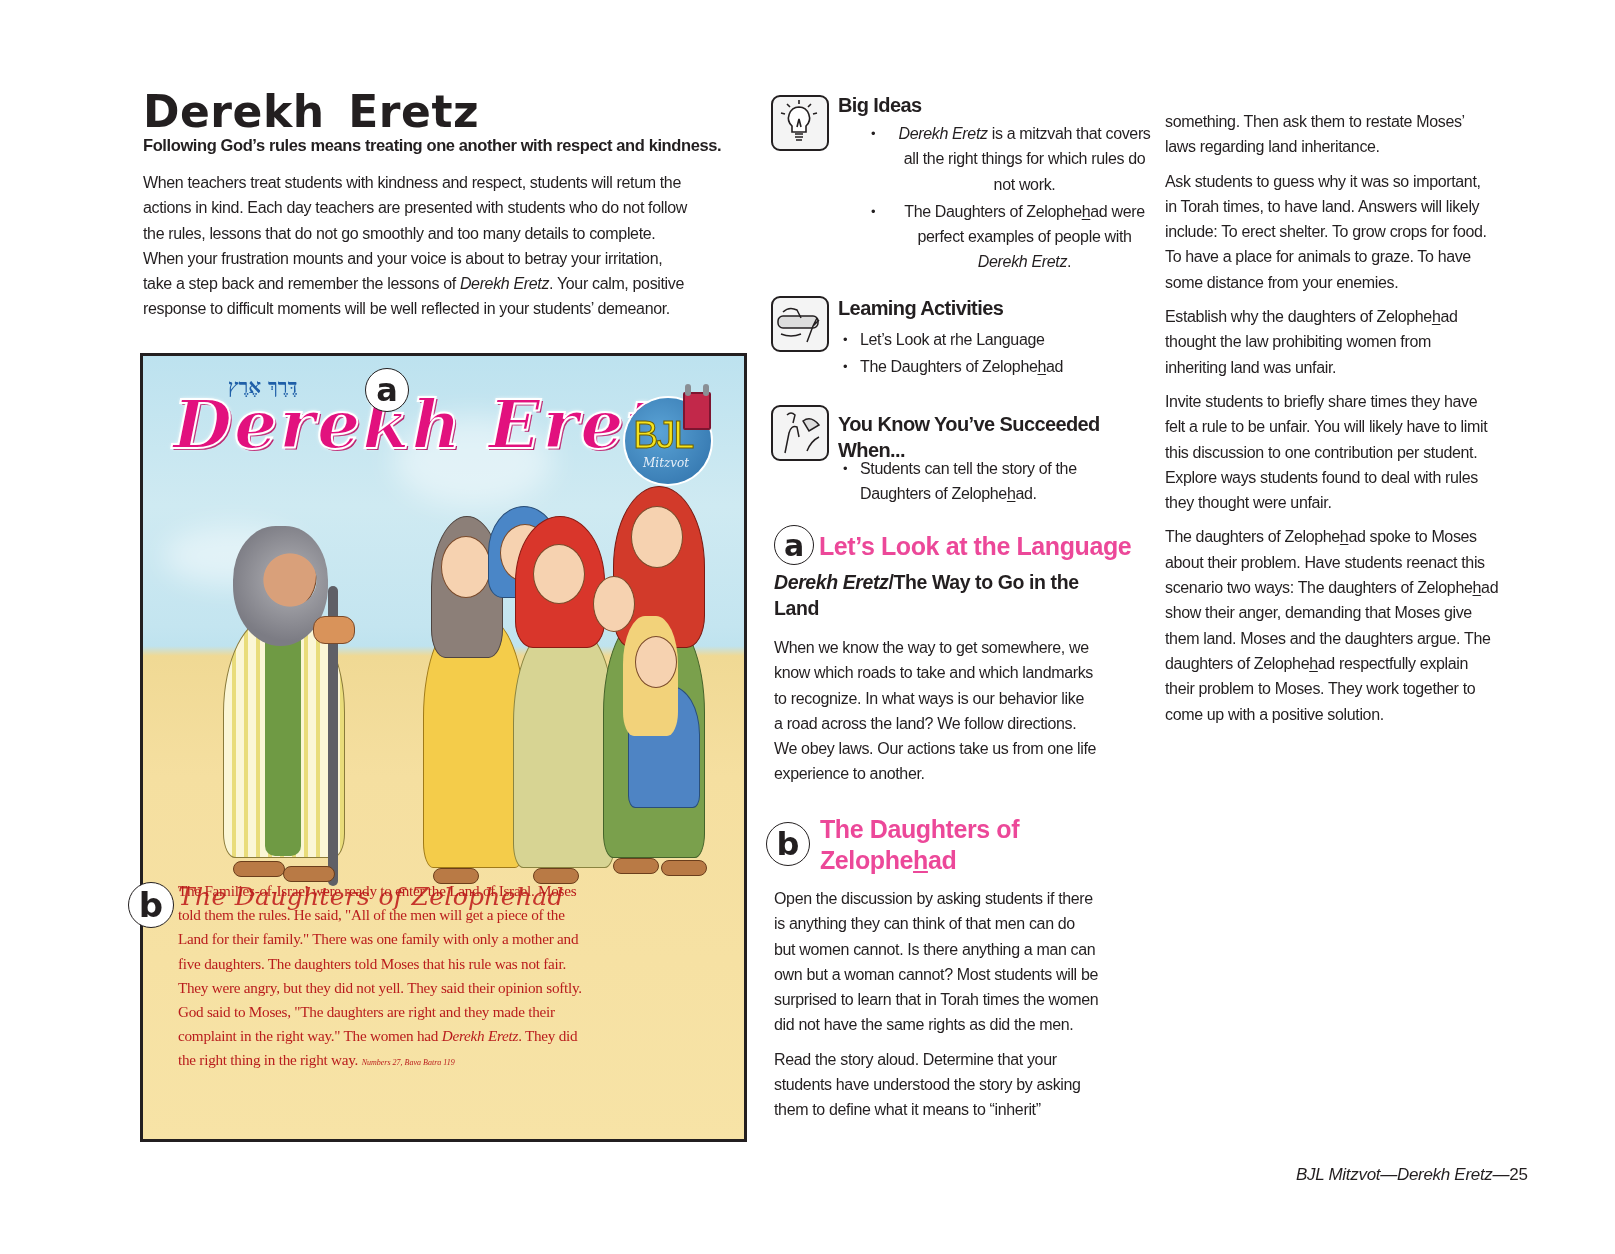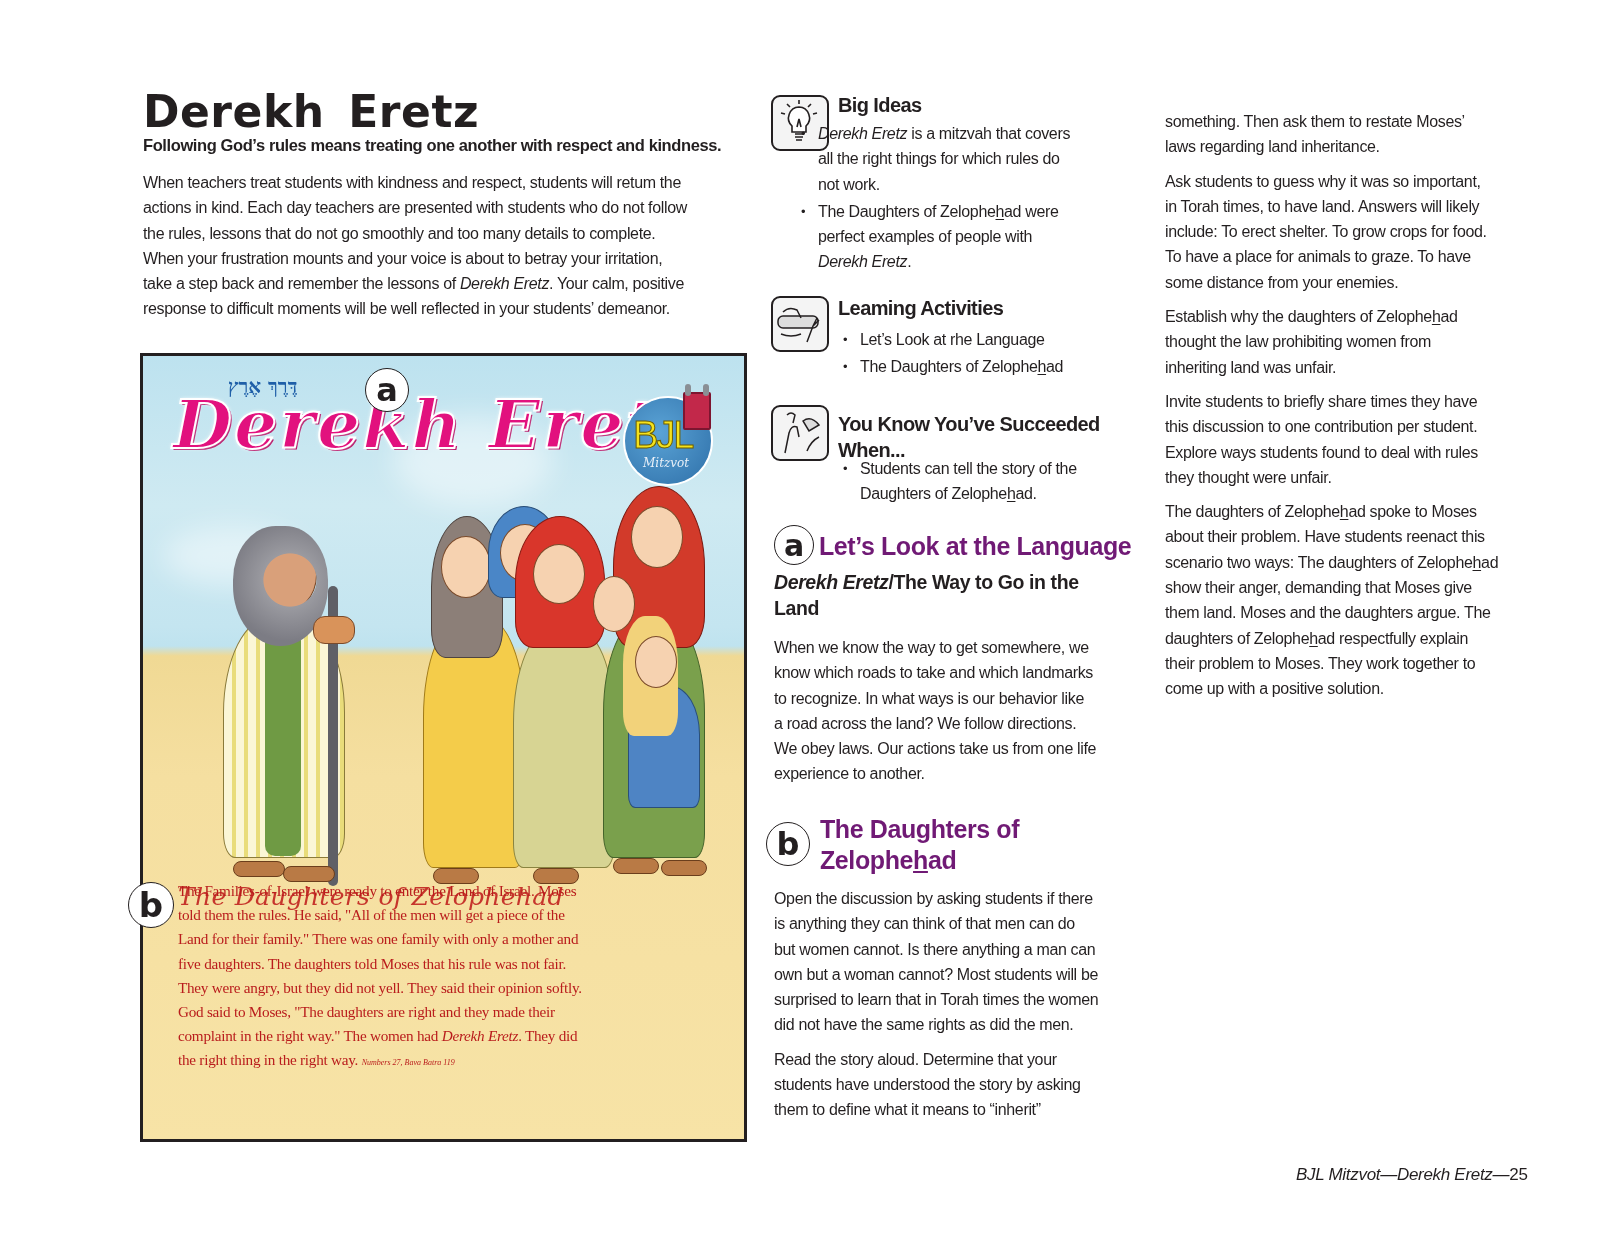--- a/index.html
+++ b/index.html
@@ -46,21 +46,21 @@
   #caption-title { left:178px; top:882px; font-family:"DejaVu Serif", serif; font-style:italic; font-size:25px; color:#c6352c; letter-spacing:0.3px; z-index:3; }
   #caption-text { left:178px; top:879px; width:560px; font-family:Liberation Serif, serif; font-size:15.2px; line-height:24.2px; color:#b91c1c; letter-spacing:-0.25px; z-index:3; }
   #caption-text .source { font-size:8px; font-style:italic; letter-spacing:0; }
 
   
   .icon-box { position:absolute; width:58px; height:56px; border:2.5px solid #231f20; border-radius:9px; box-sizing:border-box; background:#f4f4f4; }
   .sec-head { position:absolute; font-family:"Liberation Sans", sans-serif; font-weight:bold; font-size:20px; letter-spacing:-0.6px; color:#231f20; line-height:26px; }
   .bullets { position:absolute; margin:0; padding:0; list-style:none; }
   .bullets li { position:relative; padding-left:17px; }
   .bullets li::before { content:"•"; position:absolute; left:0; top:0; font-size:13px; }
-  .big-head { position:absolute; font-family:"Liberation Sans", sans-serif; font-weight:bold; font-size:25px; letter-spacing:-0.4px; color:#701a75; line-height:31px; }
+  .big-head { position:absolute; font-family:"Liberation Sans", sans-serif; font-weight:bold; font-size:25px; letter-spacing:-0.4px; color:#ec4899; line-height:31px; }
   .sub-head { position:absolute; font-family:"Liberation Sans", sans-serif; font-weight:bold; font-size:19.5px; letter-spacing:-0.4px; color:#231f20; line-height:26px; }
   .col-marker { width:40px; height:40px; font-size:30px; }
 
   #footer { left:1296px; top:1165px; font-family:"Liberation Sans", sans-serif; font-style:italic; font-size:17px; color:#231f20; letter-spacing:-0.3px; }
   #footer .pg { font-style:normal; }
 </style>
 </head>
 <body>
 
 <div id="page-title" class="abs">Derekh Eretz</div>
@@ -145,21 +145,21 @@
   <svg width="53" height="51" viewBox="0 0 53 51">
     <g stroke="#231f20" stroke-width="1.6" fill="none">
       <path d="M26 10 a11 11 0 0 1 7 19 v6 h-14 v-6 a11 11 0 0 1 7 -19z" fill="#fff"></path>
       <path d="M22 37 h8 M22 40 h8 M23 43 h6"></path>
       <path d="M24 30 l2 -8 l2 8"></path>
       <path d="M26 3 v4 M14 7 l3 3 M38 7 l-3 3 M8 16 l4 1 M44 16 l-4 1"></path>
     </g>
   </svg>
 </div>
 <div class="sec-head" style="left:838px;top:92px;">Big Ideas</div>
-<ul class="bullets body-text" style="left:801px;top:121px;width:290px;">
+<ul class="bullets body-text" style="left:871px;top:121px;width:290px;text-align:center;">
   <li>
     <div><em>Derekh Eretz</em><span> is a mitzvah that covers</span></div>
     <div>all the right things for which rules do</div>
     <div>not work.</div>
   </li>
   <li style="margin-top:2px;">
     <div><span>The Daughters of Zelophe</span><u class="ul">h</u><span>ad were</span></div>
     <div>perfect examples of people with</div>
     <div><em>Derekh Eretz</em><span>.</span></div>
   </li>
@@ -243,20 +243,21 @@
   <div>in Torah times, to have land. Answers will likely</div>
   <div>include: To erect shelter. To grow crops for food.</div>
   <div>To have a place for animals to graze. To have</div>
   <div>some distance from your enemies.</div>
   <div style="height:9px;"></div>
   <div><span>Establish why the daughters of Zelophe</span><u class="ul">h</u><span>ad</span></div>
   <div>thought the law prohibiting women from</div>
   <div>inheriting land was unfair.</div>
   <div style="height:9px;"></div>
   <div>Invite students to briefly share times they have</div>
+  <div>felt a rule to be unfair. You will likely have to limit</div>
   <div>this discussion to one contribution per student.</div>
   <div>Explore ways students found to deal with rules</div>
   <div>they thought were unfair.</div>
   <div style="height:9px;"></div>
   <div><span>The daughters of Zelophe</span><u class="ul">h</u><span>ad spoke to Moses</span></div>
   <div>about their problem. Have students reenact this</div>
   <div><span>scenario two ways: The daughters of Zelophe</span><u class="ul">h</u><span>ad</span></div>
   <div>show their anger, demanding that Moses give</div>
   <div>them land. Moses and the daughters argue. The</div>
   <div><span>daughters of Zelophe</span><u class="ul">h</u><span>ad respectfully explain</span></div>

